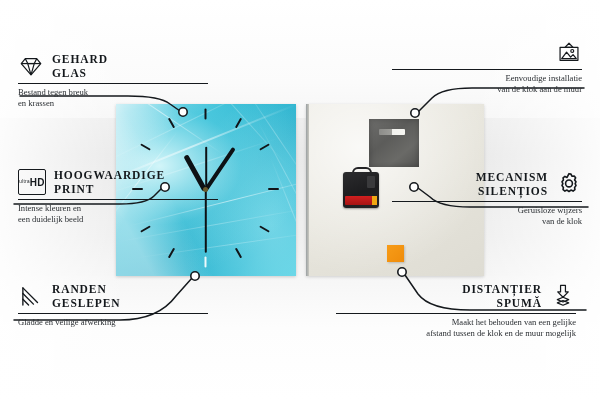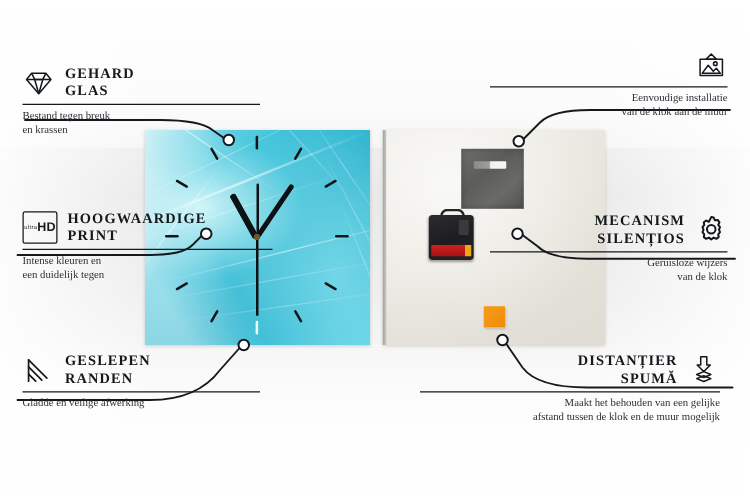--- a/index.html
+++ b/index.html
@@ -365,36 +365,36 @@
         <span class="ultra">ultra</span>
         <span class="hd">HD</span>
       </div>
       <div>
         <div class="f-title">HOOGWAARDIGE</div>
         <div class="f-title">PRINT</div>
       </div>
     </div>
     <div class="f-rule"></div>
     <div class="f-desc">Intense kleuren en</div>
-    <div class="f-desc">een duidelijk tegen</div>
+    <div class="f-desc">een duidelijk beeld</div>
   </div>
 
   <div class="feature left" style="left:18px; top:282px;">
     <div class="f-head">
       <svg class="f-icon" viewBox="0 0 32 32">
         <g fill="none" stroke="#15191d" stroke-width="1.7" stroke-linecap="round">
           <path d="M6,6 L24,24"></path>
           <path d="M6,13 L19,26"></path>
           <path d="M6,20 L13,27"></path>
           <path d="M6,6 L6,27"></path>
         </g>
       </svg>
       <div>
+        <div class="f-title">RANDEN</div>
         <div class="f-title">GESLEPEN</div>
-        <div class="f-title">RANDEN</div>
       </div>
     </div>
     <div class="f-rule"></div>
     <div class="f-desc">Gladde en veilige afwerking</div>
   </div>
 
   <div class="feature right" style="left:392px; top:40px;">
     <div class="f-head">
       <svg class="f-icon" viewBox="0 0 32 32">
         <g fill="none" stroke="#15191d" stroke-width="1.5" stroke-linejoin="round">

